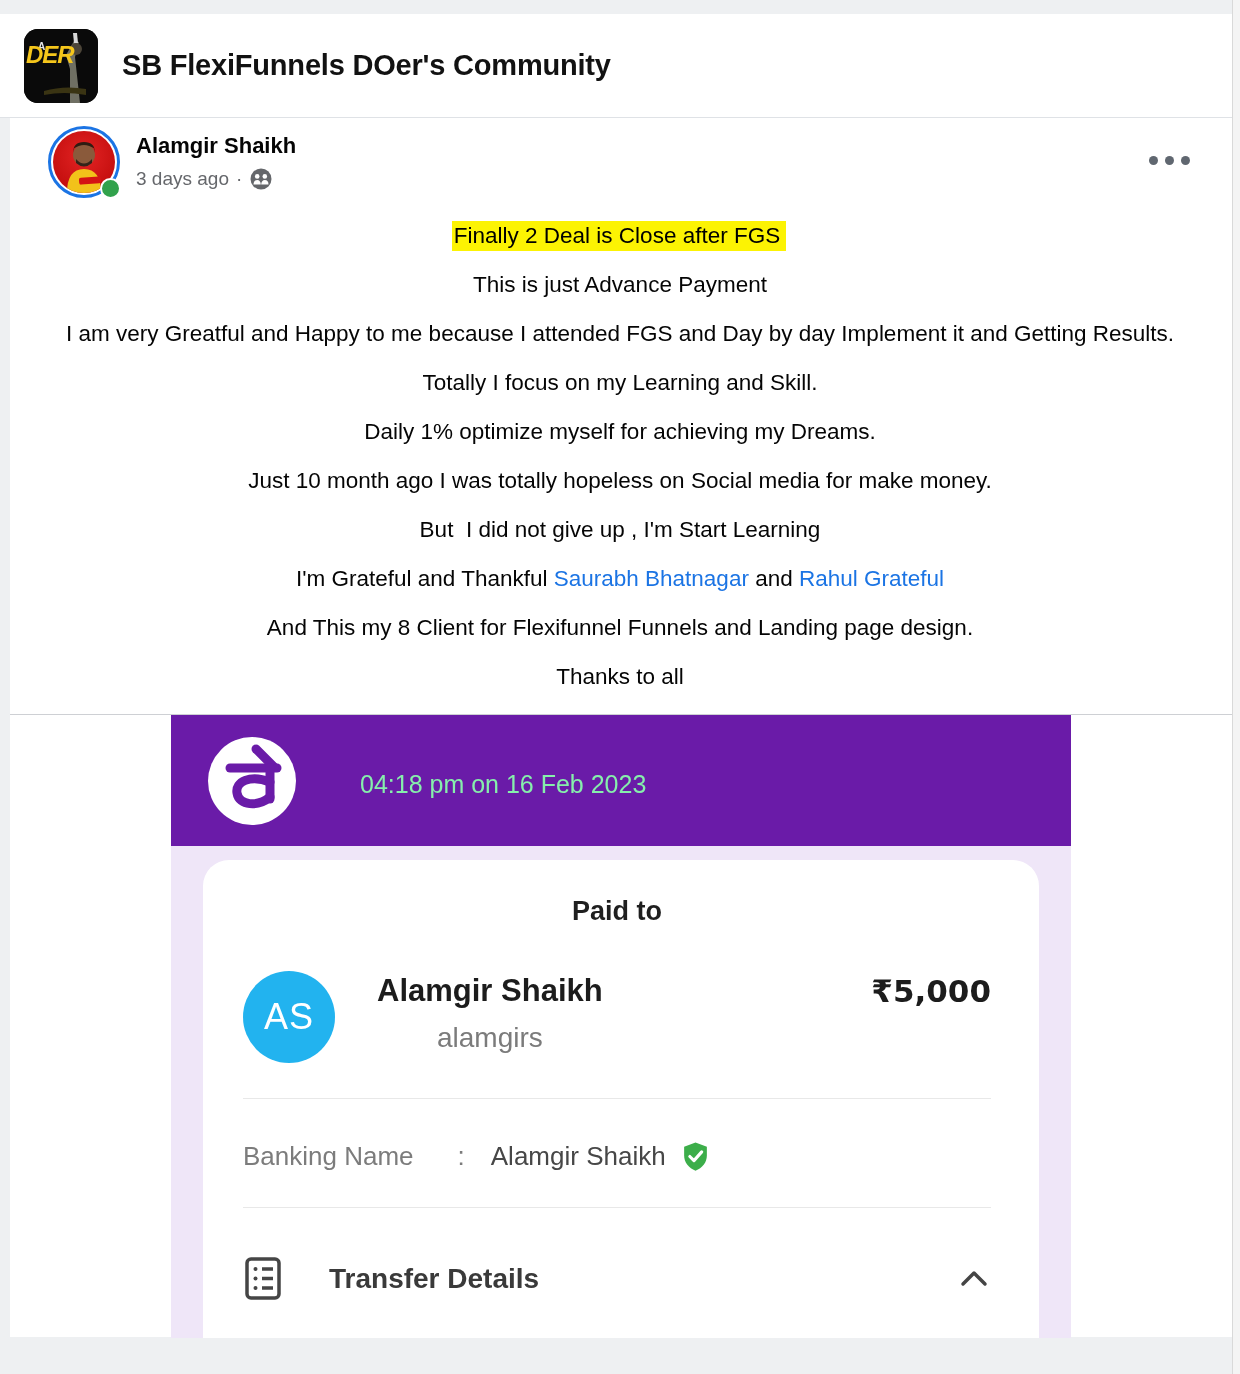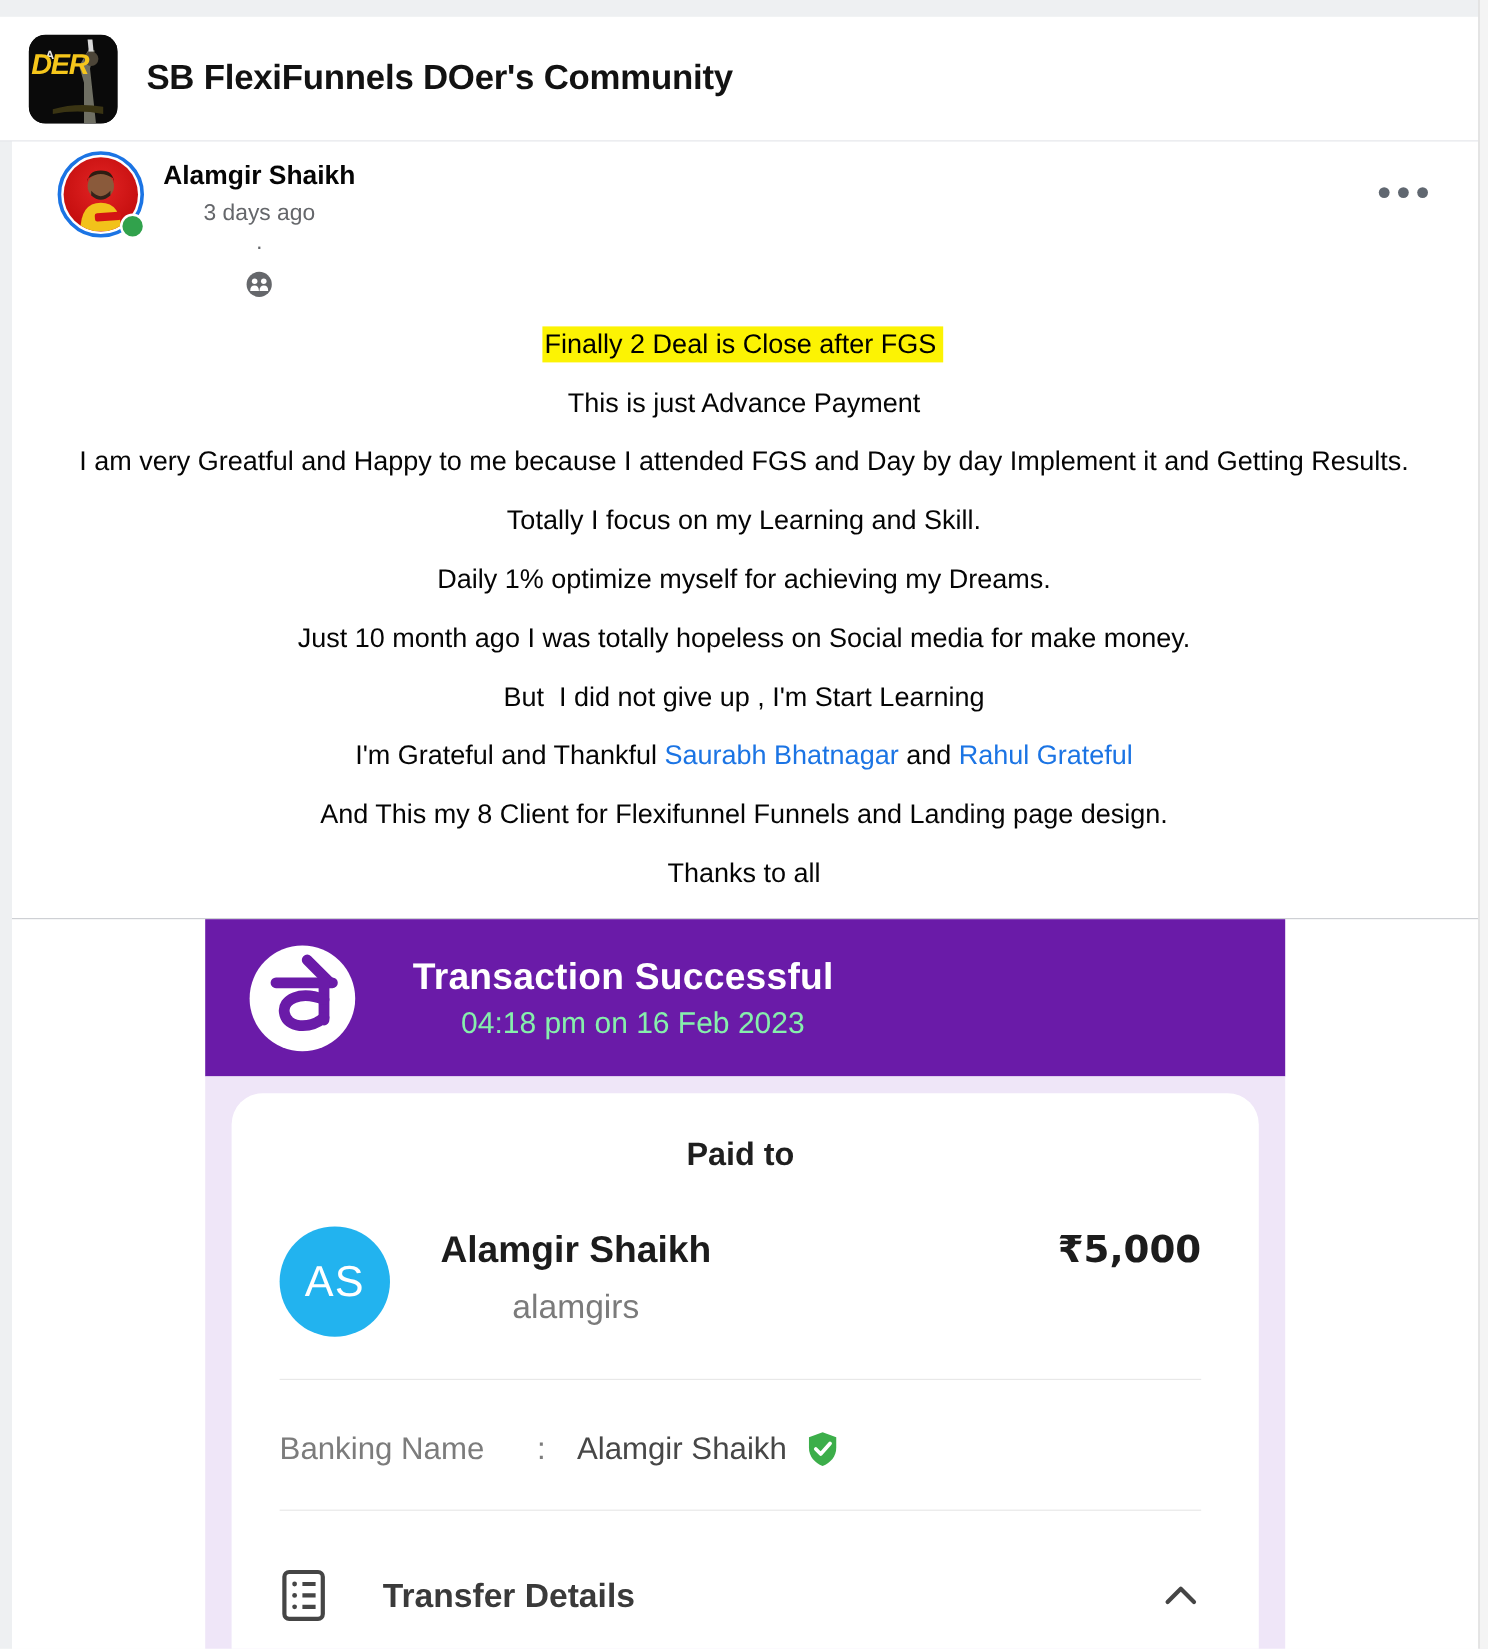--- a/index.html
+++ b/index.html
@@ -64,21 +64,21 @@
     overflow:hidden; position:relative;
   }
   .online-dot{
     position:absolute; right:-1px; bottom:-1px;
     width:21px; height:21px; border-radius:50%;
     background:#31a24c; border:2px solid #ffffff;
   }
   .author-name{ font-size:22px; font-weight:700; color:#050505; margin-top:7px; cursor:pointer;}
   .meta-line{
     margin-top:8px; font-size:19px; color:#65676b;
-    display:flex; align-items:center; gap:7px;flex-direction:column;
+    display:flex; align-items:center; gap:7px;
   }
   .more-btn{
     position:absolute; right:36px; top:32px;
     display:flex; gap:7px; padding:6px; cursor:pointer;
   }
   .more-btn i{ width:9px; height:9px; border-radius:50%; background:#606770; }
   
   .post-body{
     padding:20px 40px 19px 38px;
     font-size:22.5px; line-height:36px; color:#050505;
@@ -103,21 +103,21 @@
   }
   .pp-logo{
     width:88px; height:88px; border-radius:50%;
     background:#ffffff; flex:none;
     display:flex; align-items:center; justify-content:center;
   }
   .pp-title{ color:#ffffff; font-size:31px; font-weight:600; letter-spacing:0.2px; }
   .pp-time{ color:#86efac; font-size:25px; font-weight:400; margin-top:7px;margin-left:16px; }
   .pp-body{
     height:492px; background:#efe6f8;
-    padding:14px 22px 0;
+    padding:14px 32px 0;
   }
   .pp-card{
     background:#ffffff; border-radius:26px 26px 0 0;
     height:478px;
     padding:36px 48px 0 40px;
   }
   .paid-to{ font-size:27px; font-weight:700; color:#1f1f1f; }
   .payee-row{ display:flex; align-items:flex-start; margin-top:44px; }
   .as-avatar{
     width:92px; height:92px; border-radius:50%; flex:none;
@@ -225,21 +225,20 @@
           <svg width="88" height="88" viewBox="0 0 88 88">
             <g stroke="#6a1ba8" stroke-width="9" fill="none" stroke-linecap="round">
               <path d="M22 31 H69"></path>
               <path d="M48 12 L66 30"></path>
               <path d="M62 31 V62"></path>
               <path d="M62 45 C42 37 27 45 29 56 C31 69 50 70 62 60"></path>
             </g>
           </svg>
         </div>
         <div>
-          <div class="pp-title">Transaction Successful</div>
           <div class="pp-time">04:18 pm on 16 Feb 2023</div>
         </div>
       </div>
 
       <div class="pp-body">
         <div class="pp-card">
 
           <div class="paid-to">Paid to</div>
 
           <div class="payee-row">

